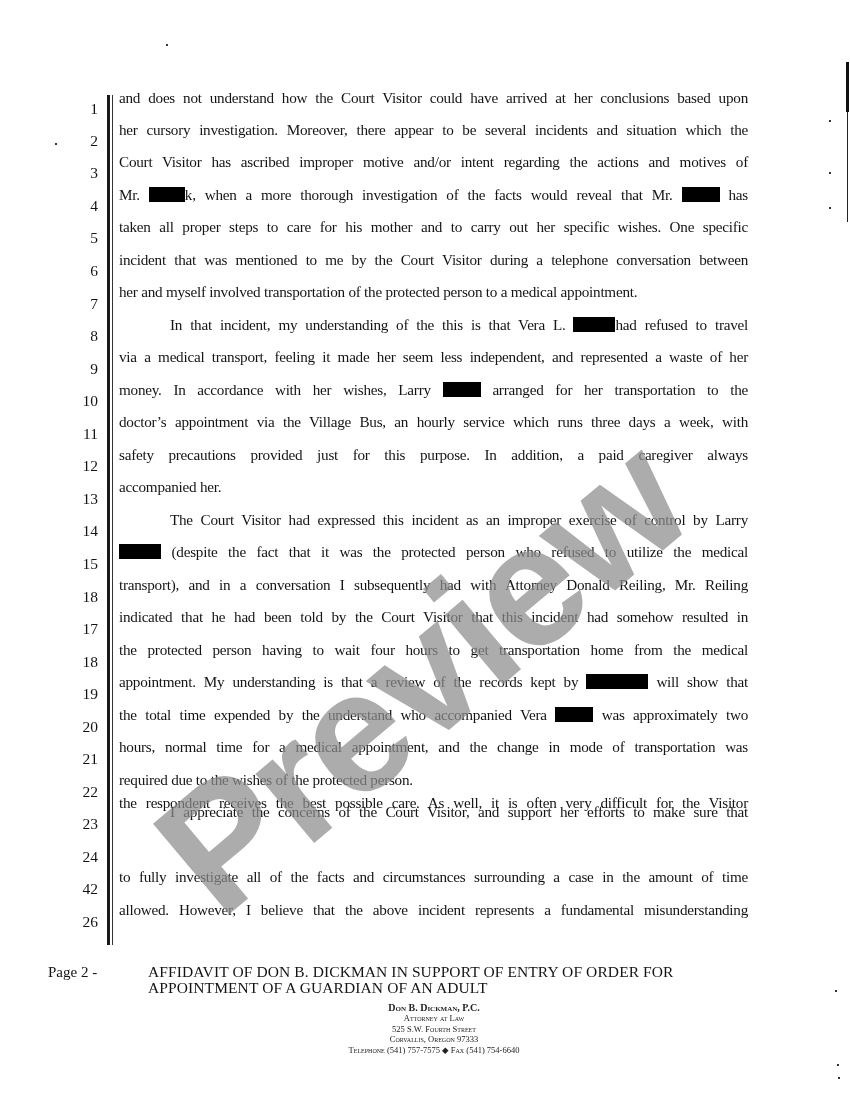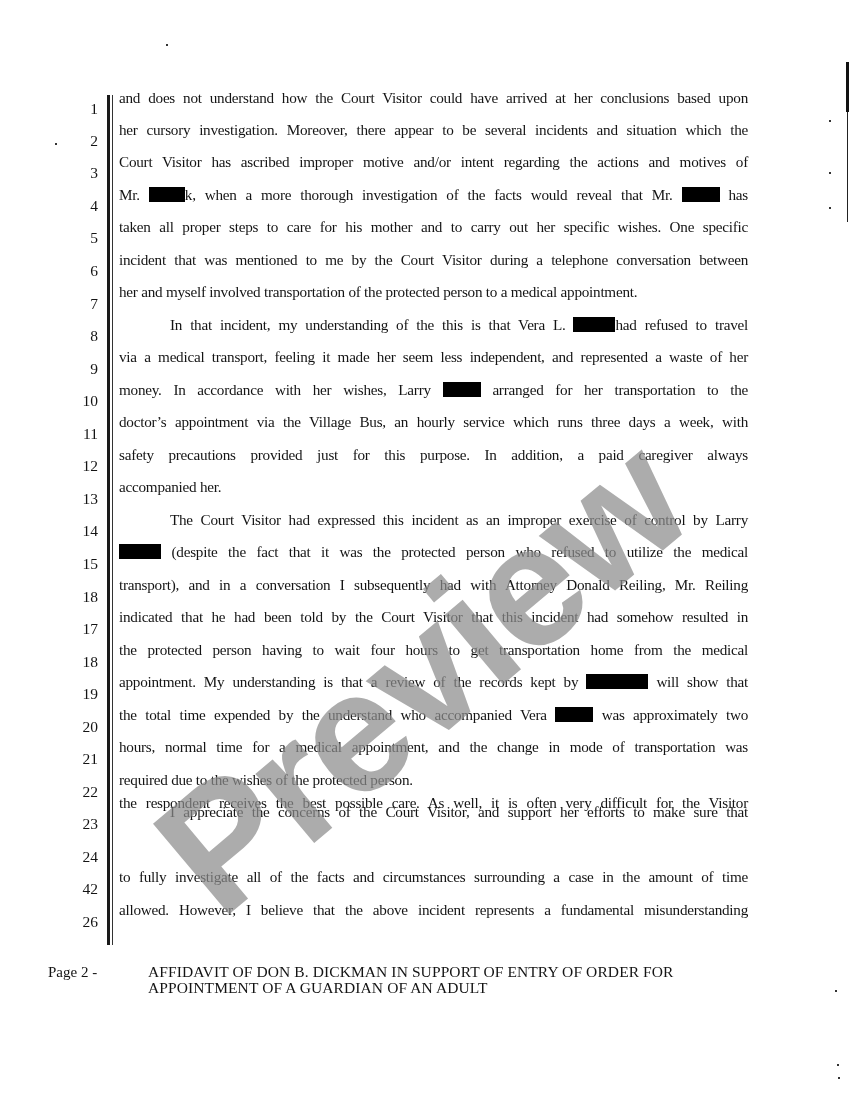--- a/index.html
+++ b/index.html
@@ -103,20 +103,27 @@
     <div class="tl" style="top:793px"><span>the respondent receives the best possible care.  As well, it is often very difficult for the Visitor</span></div>
     <div class="tl" style="top:867px"><span>to fully investigate all of the facts and circumstances surrounding a case in the amount of time</span></div>
     <div class="tl" style="top:900px"><span>allowed.  However, I believe that the above incident represents a fundamental misunderstanding</span></div>
   </div>
 
   <div class="footer-page">Page 2 -</div>
   <div class="footer-title">
     <div>AFFIDAVIT OF DON B. DICKMAN IN SUPPORT OF ENTRY OF ORDER FOR</div>
     <div>APPOINTMENT OF A GUARDIAN OF AN ADULT</div>
   </div>
+  <div class="letterhead">
+    <div class="firm">Don B. Dickman, P.C.</div>
+    <div>Attorney at Law</div>
+    <div>525 S.W. Fourth Street</div>
+    <div>Corvallis, Oregon 97333</div>
+    <div>Telephone (541) 757-7575  ◆  Fax (541) 754-6640</div>
+  </div>
 
   <div class="speck" style="left:166px;top:44px"></div>
   <div class="speck" style="left:55px;top:143px"></div>
   <div class="speck" style="left:829px;top:120px"></div>
   <div class="speck" style="left:829px;top:172px"></div>
   <div class="speck" style="left:829px;top:207px"></div>
   <div class="speck" style="left:835px;top:990px"></div>
   <div class="speck" style="left:837px;top:1064px"></div>
   <div class="speck" style="left:838px;top:1077px"></div>
 

